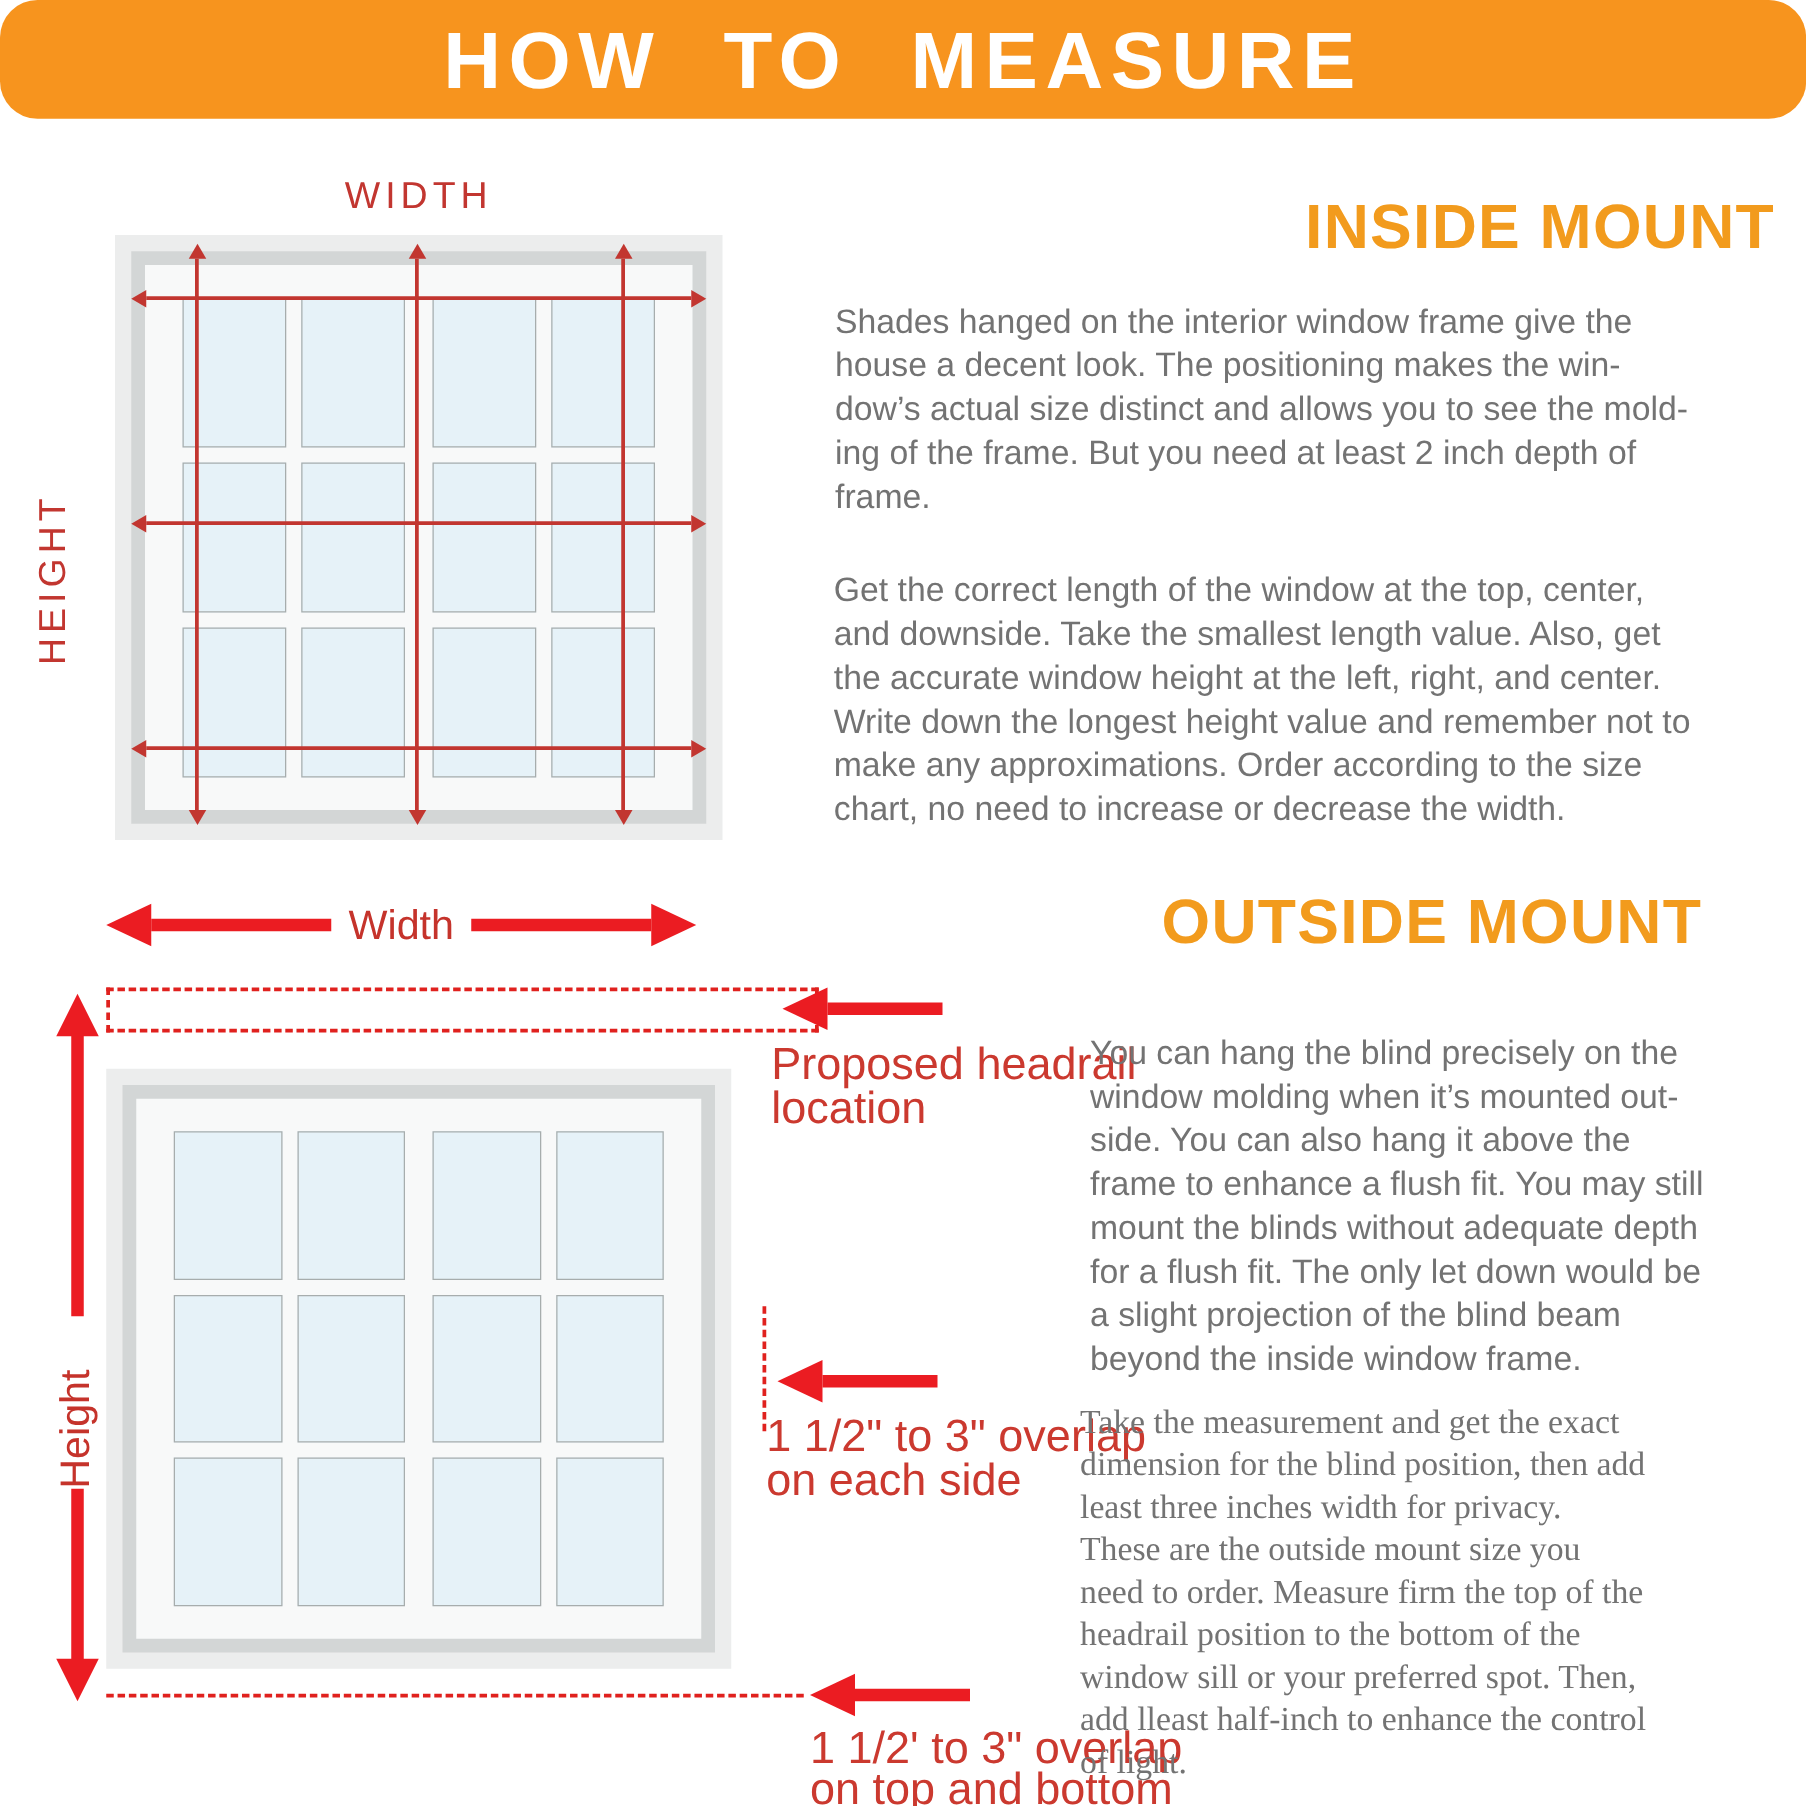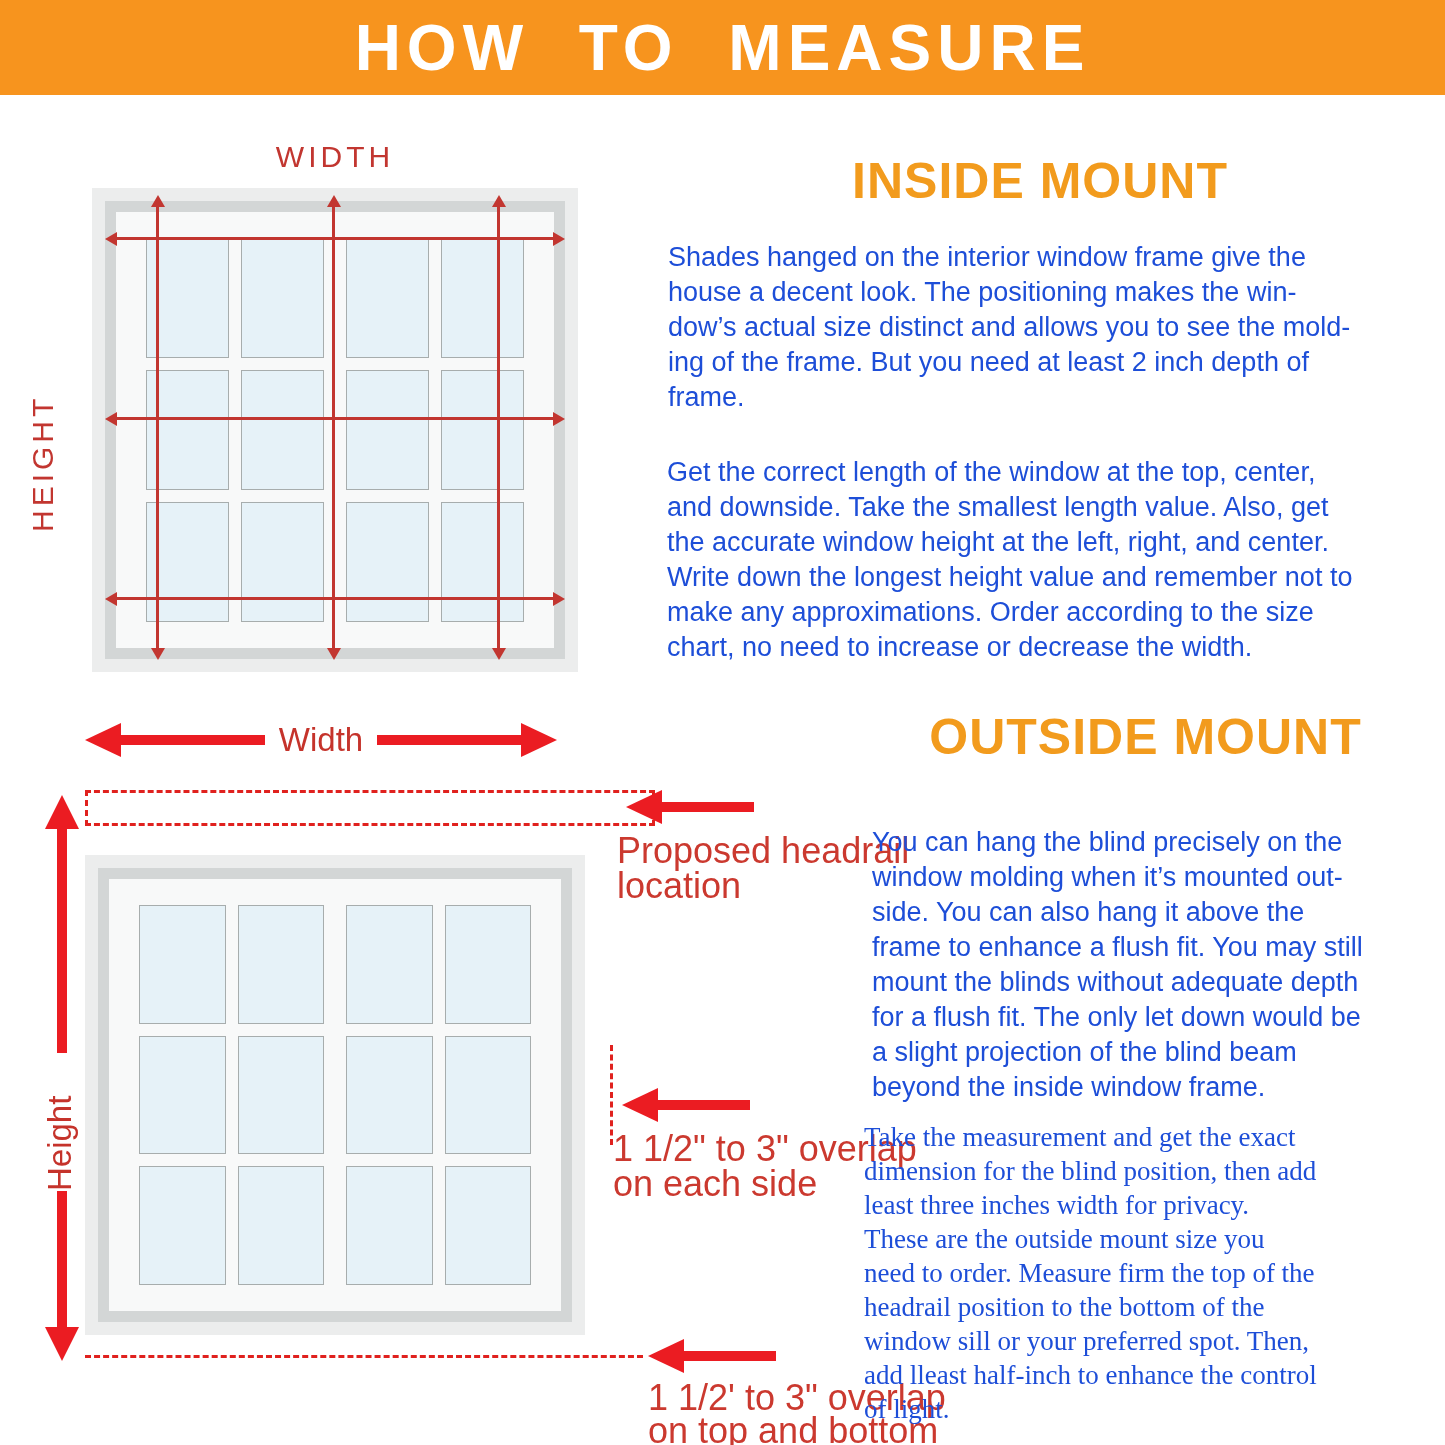--- a/index.html
+++ b/index.html
@@ -1,21 +1,21 @@
 <!DOCTYPE html>
 <html style="--banner-orange: #F7941E; --heading-orange: #F29B1D; --thin-red: #C23630; --thick-red: #EB1C22; --dash-red: #E0211E; --label-red: #CB392F; --dim-red: #C5332B; --pane-blue: #E6F2F8; --frame-outer: #ECEDED; --frame-band: #D3D6D6;"><head>
 <meta charset="utf-8">
 <style>
   html,body{margin:0;padding:0;background:#fff;}
   .page{position:relative;width:1445px;height:1445px;background:#ffffff;overflow:hidden;
         font-family:"Liberation Sans",sans-serif;}
 
   
   .banner{position:absolute;left:0;top:0;width:100%;height:95px;
-          background:var(--banner-orange,#F7941E);display:flex;align-items:center;justify-content:center;}
+          background:var(--banner-orange,#F7941E);display:flex;align-items:center;justify-content:center;border-radius:30px;}
   .banner h1{margin:0;color:#ffffff;font-size:64px;font-weight:bold;
              letter-spacing:6px;word-spacing:26px;}
 
   
   .diagram{position:absolute;}
   .diagram-top{left:40px;top:130px;width:620px;height:565px;}
   .diagram-bottom{left:40px;top:705px;width:810px;height:740px;}
 
   .window{position:absolute;background:var(--frame-outer,#ECEDED);padding:13px;box-sizing:border-box;}
   .win-top{left:52px;top:58px;width:486px;height:484px;}
@@ -92,23 +92,23 @@
   .vseg{position:absolute;left:12px;width:10px;background:var(--thick-red,#EB1C22);}
   .seg1{top:32px;height:226px;}
   .seg2{top:396px;height:140px;}
   .h-label{position:absolute;left:-4px;top:258px;height:138px;writing-mode:vertical-rl;
            transform:rotate(180deg);color:var(--dim-red,#C5332B);font-size:33px;
            display:flex;align-items:center;}
 
   
   .mount-heading{position:absolute;margin:0;color:var(--heading-orange,#F29B1D);
                  font-size:50px;font-weight:bold;letter-spacing:1px;}
-  .inside-heading{left:660px;top:152px;width:760px;text-align:center;}
+  .inside-heading{left:660px;top:152px;width:760px;text-align:right;}
   .outside-heading{left:873px;top:708px;width:545px;text-align:center;}
-  .body-text{position:absolute;margin:0;color:#1d4ed8;font-size:27px;line-height:35px;white-space:pre;}
+  .body-text{position:absolute;margin:0;color:#737373;font-size:27px;line-height:35px;white-space:pre;}
   .para1{left:668px;top:240px;}
   .para2{left:667px;top:455px;}
   .para3{left:872px;top:797px;margin-top:28px;}
   .para4{left:864px;top:1120px;line-height:34px;font-family:Liberation Serif, serif;}
 </style>
 </head>
 <body>
 
 <div class="page">
 

